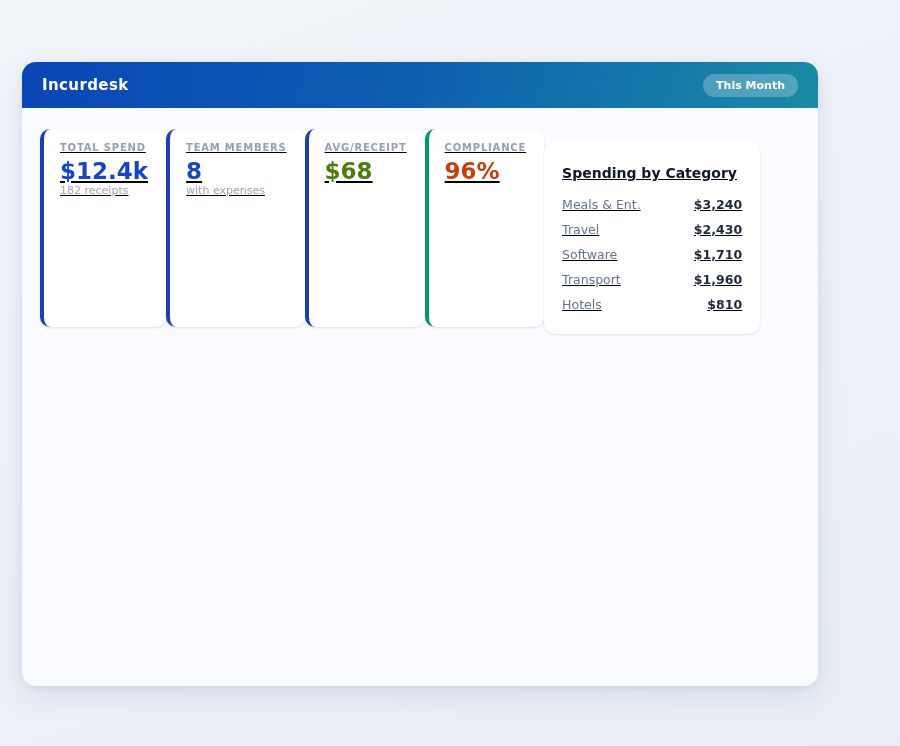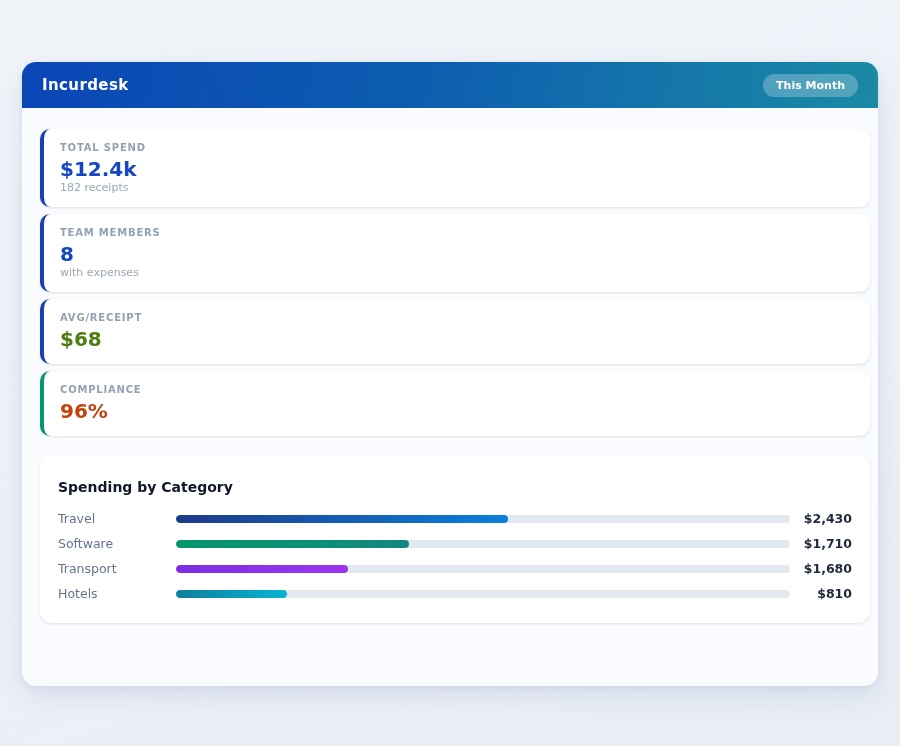--- a/index.html
+++ b/index.html
@@ -5,21 +5,21 @@
   * { margin: 0; padding: 0; box-sizing: border-box; }
   html, body { width: 900px; height: 746px; }
   body {
     font-family: "DejaVu Sans", "Liberation Sans", sans-serif;
     background: linear-gradient(160deg, #f1f4f9 0%, #edf1f7 55%, #e9eef5 100%);
     overflow: hidden;
   }
   .panel {
     position: absolute;
     left: 22px; top: 62px;
-    width: 856px; height: 624px;
+    width: 796px; height: 624px;
     background: #fafbfe;
     border-radius: 14px;
     box-shadow: 0 10px 28px rgba(30, 58, 138, 0.10), 0 2px 6px rgba(30,58,138,0.06);
     overflow: hidden;
   }
   .header {
     height: 46px;
     background: linear-gradient(100deg, #0a46b6 0%, #0d5cb0 45%, #1a8aa5 100%);
     display: flex;
     align-items: center;
@@ -36,41 +36,41 @@
     background: rgba(255,255,255,0.25);
     color: #ffffff;
     font-size: 11px;
     font-weight: bold;
     padding: 5px 13px;
     border-radius: 13px;
     cursor: pointer;
     text-align: right;
   }
   .content {
-    padding: 21px 8px 0 18px;
+    padding: 21px 18px 0 18px;
     display: flex;
-    flex-direction: column;
+    text-decoration: underline;
   }
   .stat-card {
     background: #ffffff;
     border-radius: 10px;
     border-left: 4px solid #1e40af;
     box-shadow: 0 1px 3px rgba(15,23,42,0.08), 0 1px 2px rgba(15,23,42,0.04);
     padding: 13px 18px 13px 16px;
     margin-bottom: 7px;
   }
   .stat-label {
     font-size: 10px;
     font-weight: bold;
     letter-spacing: 0.8px;
     color: #94a0b4;
     text-transform: uppercase;
   }
   .stat-value {
-    font-size: 20px;
+    font-size: 23px;
     font-weight: bold;
     color: #1647c3;
     line-height: 1.15;
     margin-top: 5px;
   }
   .stat-sub {
     font-size: 11px;
     color: #9aa6b6;
     margin-top: 0;
   }
@@ -148,39 +148,46 @@
     <div class="stat-card" style="border-left-color: rgb(5, 150, 105);">
       <div class="stat-label">COMPLIANCE</div>
       <div class="stat-value" style="color: #c2410c;">96%</div>
 
     </div>
 
     <div class="chart-card">
       <div class="chart-title">Spending by Category</div>
       <div id="chart-rows">
           <div class="chart-row">
+            <div class="row-label">Meals &amp; Ent.</div>
+            <div class="bar-track" style="background: rgb(226, 232, 240);">
+              <div class="bar-fill" style="width: 72%; background: linear-gradient(90deg, rgb(30, 64, 175), rgb(13, 147, 166));"></div>
+            </div>
+            <div class="row-value">$3,240</div>
+          </div>
+          <div class="chart-row">
             <div class="row-label">Travel</div>
             <div class="bar-track" style="background: rgb(226, 232, 240);">
               <div class="bar-fill" style="width: 54%; background: linear-gradient(90deg, rgb(30, 58, 138), rgb(11, 128, 218));"></div>
             </div>
             <div class="row-value">$2,430</div>
           </div>
           <div class="chart-row">
             <div class="row-label">Software</div>
             <div class="bar-track" style="background: rgb(226, 232, 240);">
               <div class="bar-fill" style="width: 38%; background: linear-gradient(90deg, rgb(5, 150, 105), rgb(17, 137, 127));"></div>
             </div>
             <div class="row-value">$1,710</div>
           </div>
           <div class="chart-row">
             <div class="row-label">Transport</div>
             <div class="bar-track" style="background: rgb(226, 232, 240);">
               <div class="bar-fill" style="width: 28%; background: linear-gradient(90deg, rgb(124, 47, 224), rgb(155, 54, 239));"></div>
             </div>
-            <div class="row-value">$1,680</div>
+            <div class="row-value">$1,960</div>
           </div>
           <div class="chart-row">
             <div class="row-label">Hotels</div>
             <div class="bar-track" style="background: rgb(226, 232, 240);">
               <div class="bar-fill" style="width: 18%; background: linear-gradient(90deg, rgb(14, 127, 158), rgb(8, 180, 210));"></div>
             </div>
             <div class="row-value">$810</div>
           </div>
         </div>
     </div>

